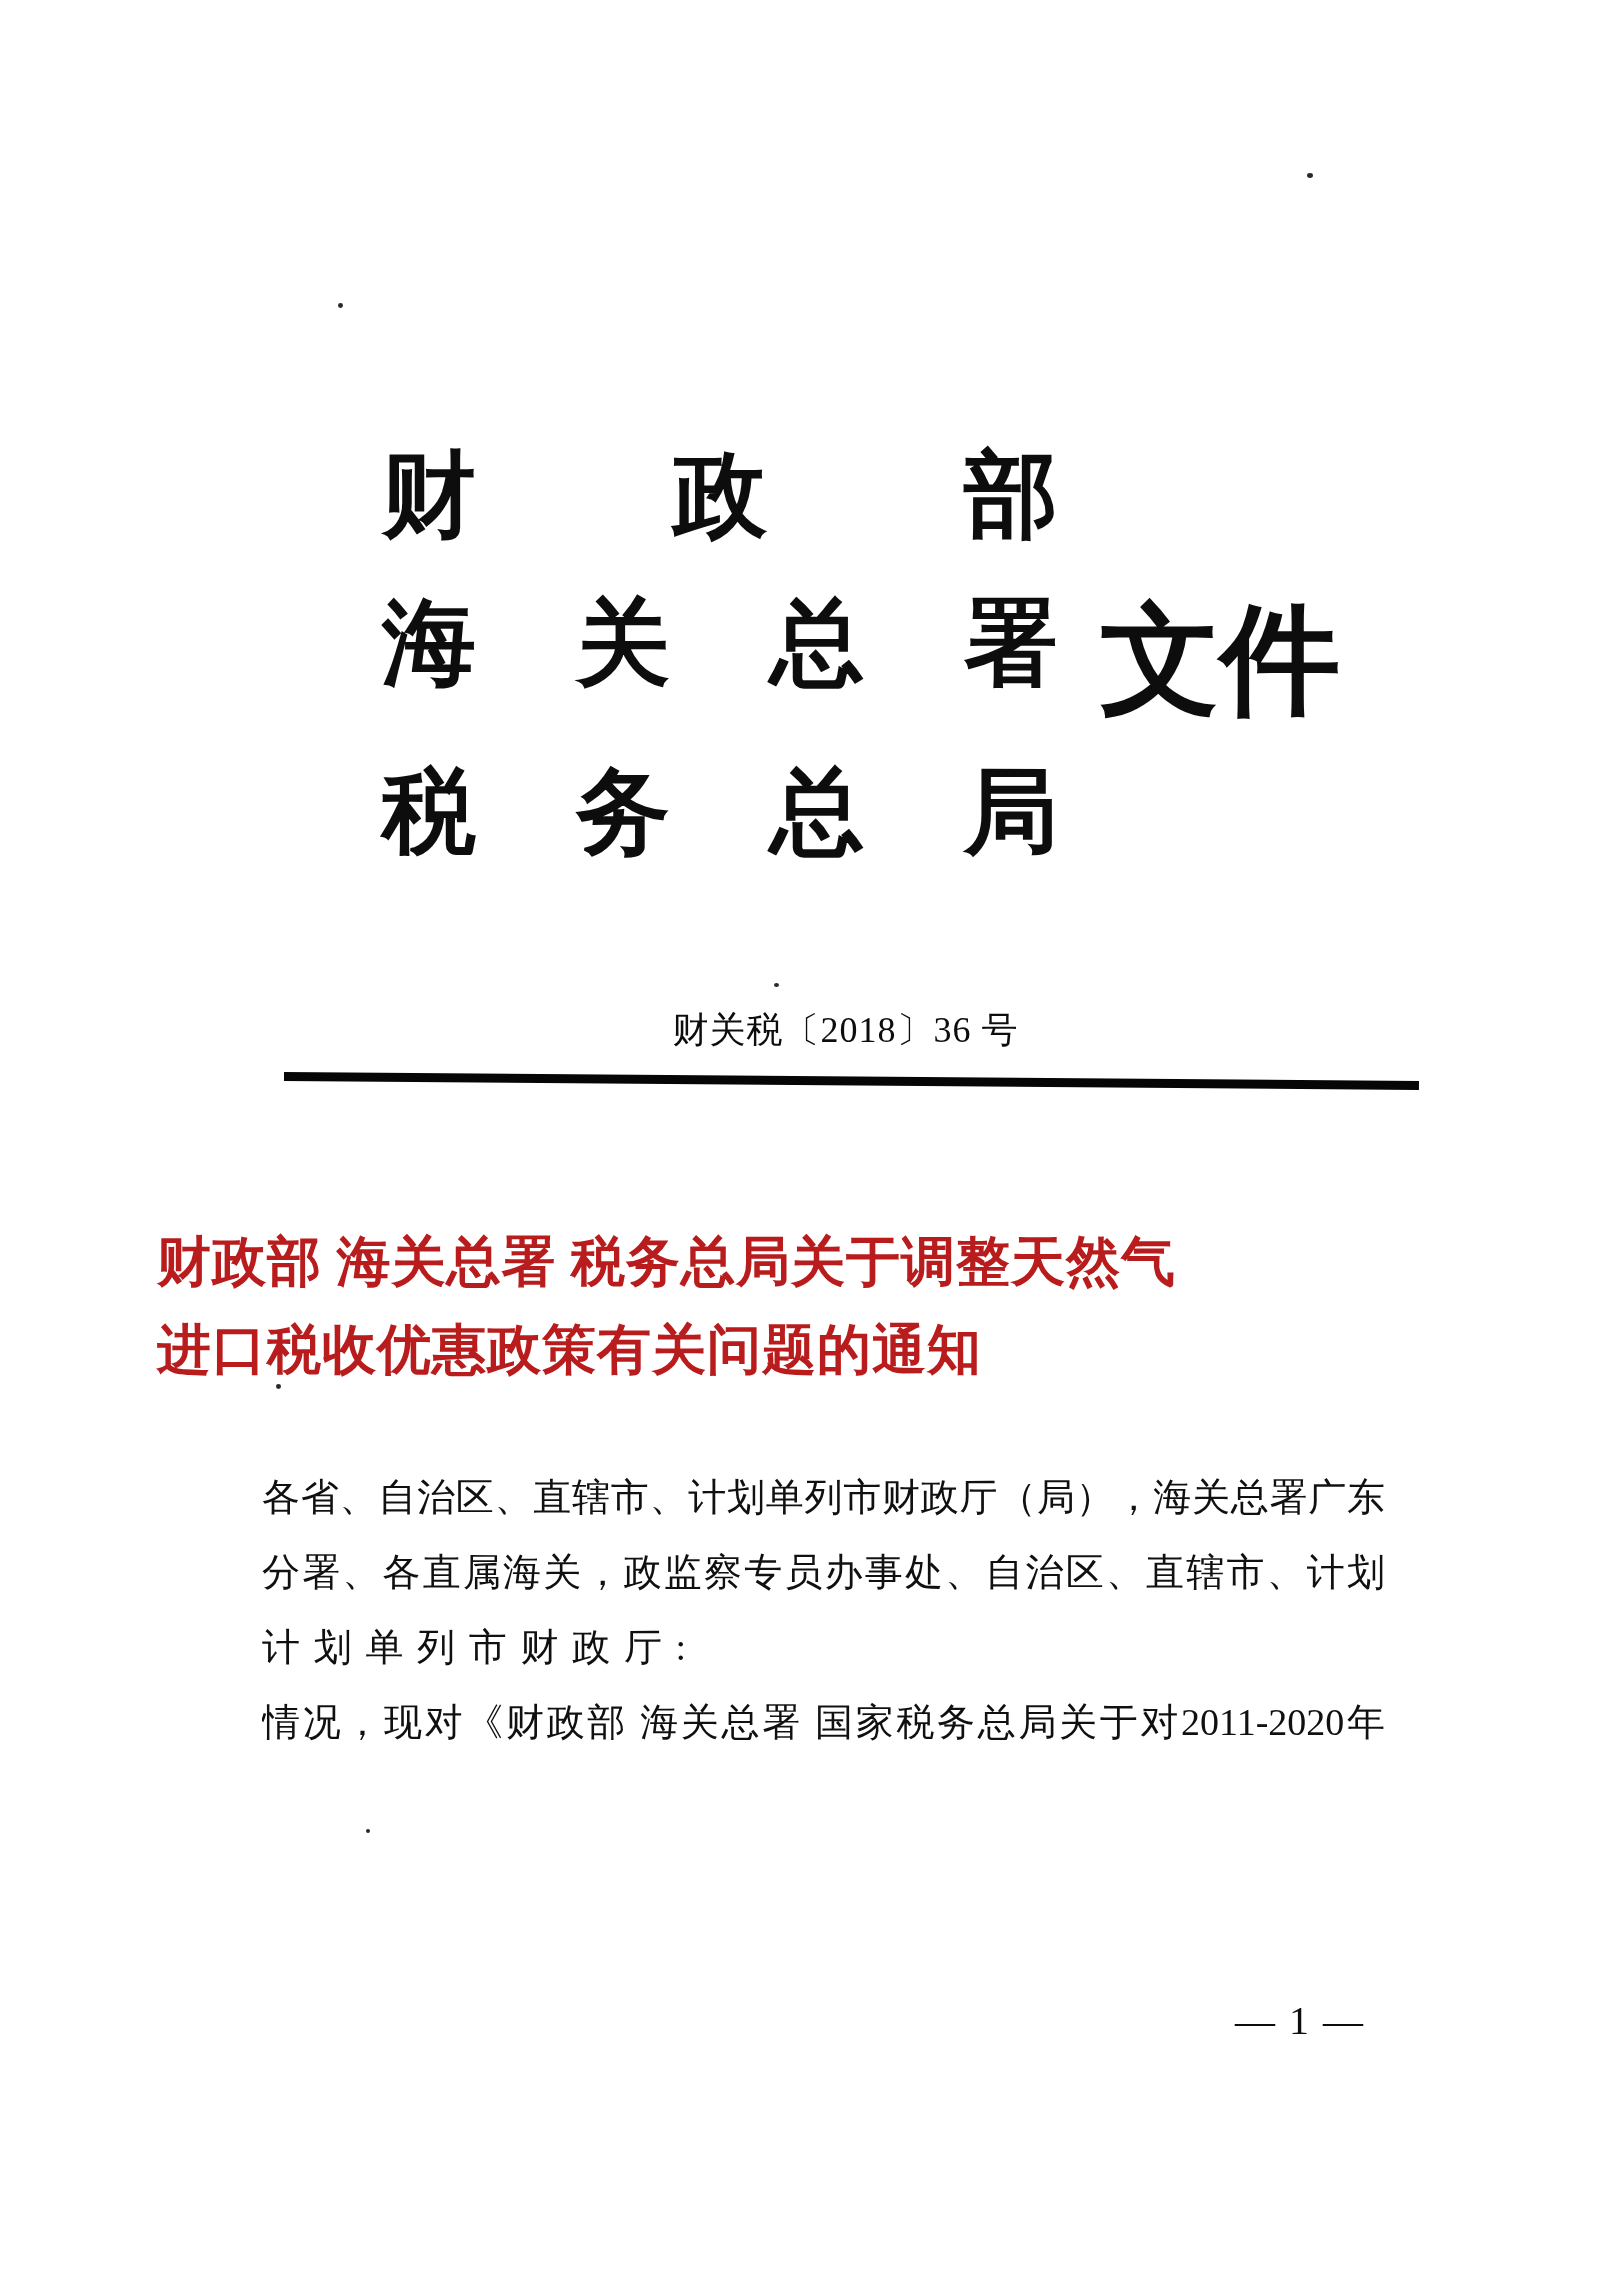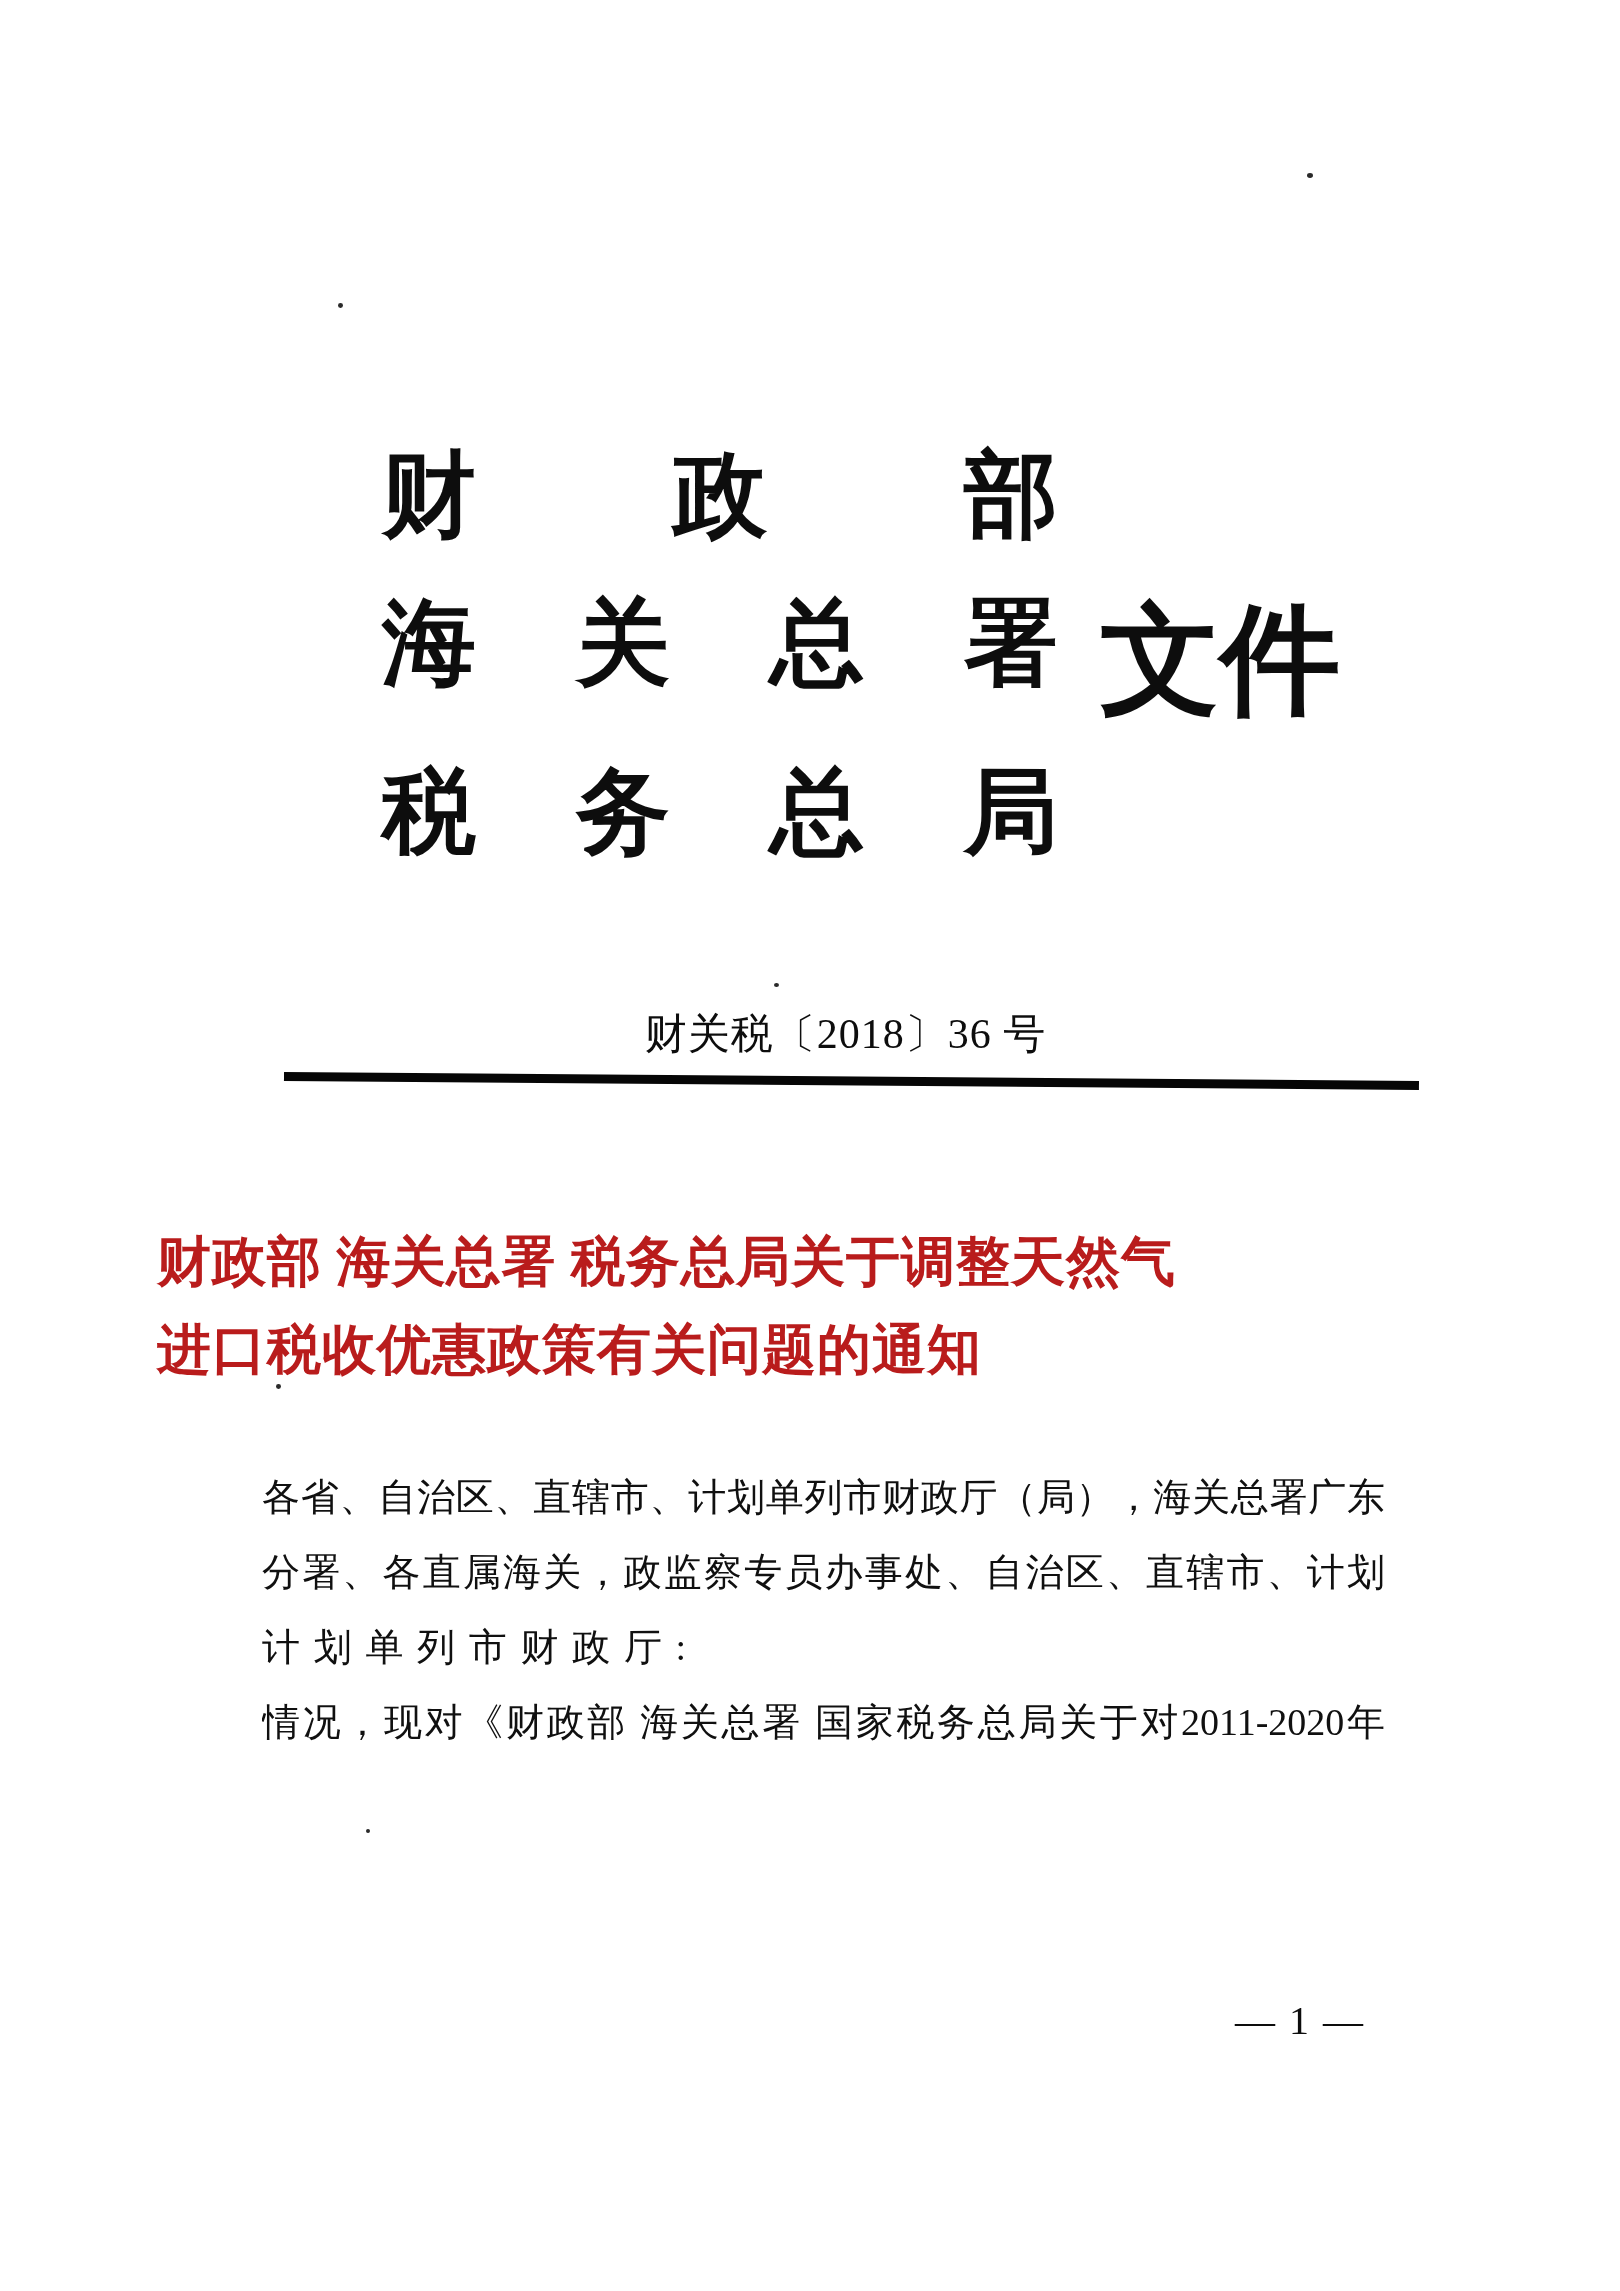--- a/index.html
+++ b/index.html
@@ -41,21 +41,21 @@
     white-space: nowrap;
     margin-top: 9px;
   }
   
   .doc-number {
     position: absolute;
     left: 544px;
     top: 1010px;
     width: 603px;
     text-align: center;
-    font-size: 42px;
+    font-size: 36px;
     line-height: 1.15;
     white-space: nowrap;
     letter-spacing: 1px;
   }
   
   .rule {
     position: absolute;
     left: 284px;
     top: 1072px;
     width: 1135px;

